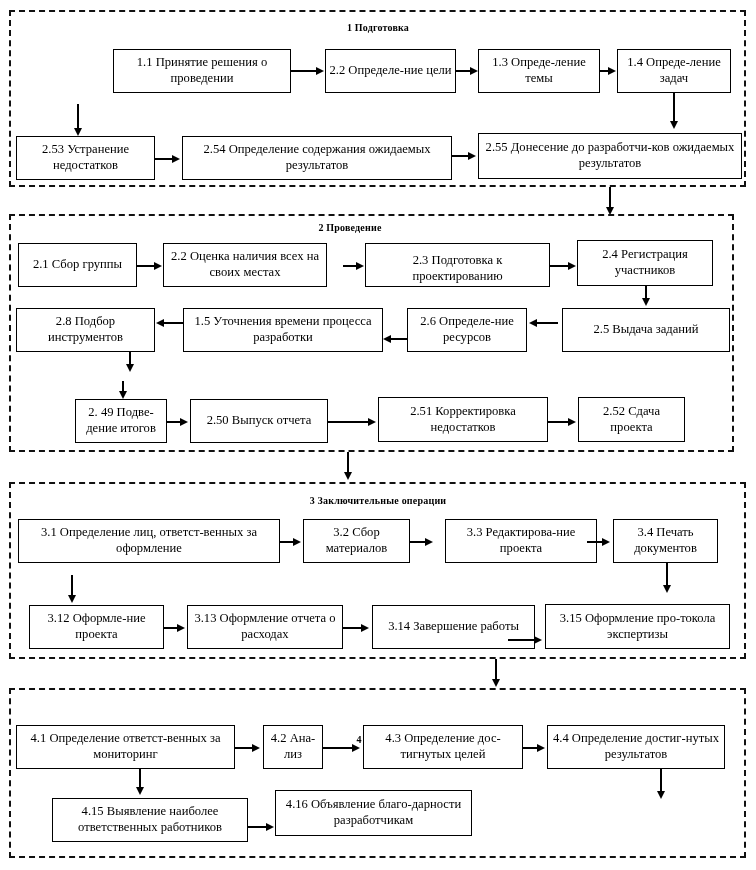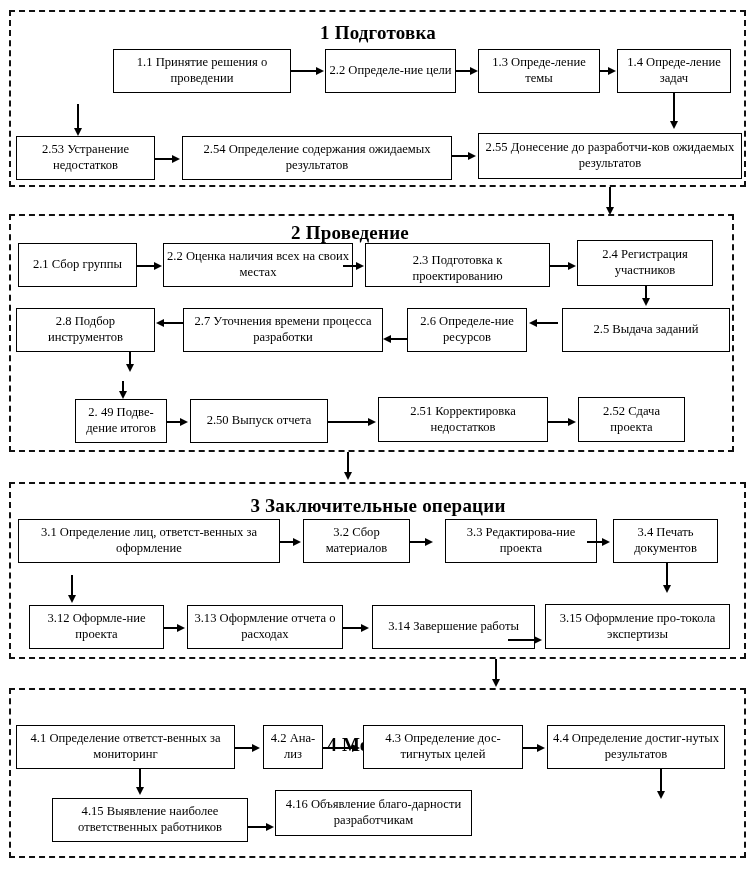--- a/index.html
+++ b/index.html
@@ -1,21 +1,21 @@
 <!DOCTYPE html>
 <html><head>
 <meta charset="utf-8">
 <style>
   html,body{margin:0;padding:0;background:#ffffff;}
   body{width:756px;height:870px;position:relative;
        font-family:"Liberation Serif","DejaVu Serif",serif;color:#000;}
   #stage{position:absolute;left:0;top:0;width:756px;height:870px;overflow:hidden;}
 
   .group{position:absolute;border:2px dashed #111;box-sizing:border-box;background:transparent;}
-  .grp-title{position:absolute;font-weight:bold;font-size:19px;letter-spacing:.2px;
+  .grp-title{position:absolute;font-weight:bold;font-size:10px;letter-spacing:.2px;
              white-space:nowrap;text-align:center;}
 
   .node{position:absolute;border:1.6px solid #000;box-sizing:border-box;background:#fff;
         display:flex;align-items:center;justify-content:center;text-align:center;
         font-size:12.6px;line-height:1.26;padding:1px 2px;}
   .node span{display:block;width:100%;}
 
   
   .ln{position:absolute;background:#000;}
   .ah{position:absolute;width:0;height:0;}
@@ -77,38 +77,38 @@
 
   <div class="ln" style="left:609px;top:187px;width:1.8px;height:22px;"></div>
   <div class="ah ah-d" style="left:605.5px;top:207px;"></div>
 
   <div class="group" style="left:9px;top:214px;width:725px;height:238px;"></div>
   <div class="grp-title" style="left:215px;top:222px;width:270px;">2 Проведение</div>
 
   <div class="node" style="left:18px;top:243px;width:119px;height:44px;">
     <span>2.1 Сбор группы</span>
   </div>
-  <div class="node" style="left:163px;top:243px;width:190px;height:44px;">
+  <div class="node" style="left:163px;top:243px;width:164px;height:44px;">
     <span>2.2 Оценка наличия всех на своих местах</span>
   </div>
   <div class="node" style="left:365px;top:243px;width:185px;height:44px;align-items:flex-end;">
     <span>2.3 Подготовка к проектированию</span>
   </div>
   <div class="node" style="left:577px;top:240px;width:136px;height:46px;">
     <span>2.4 Регистрация участников</span>
   </div>
 
   <div class="node" style="left:562px;top:308px;width:168px;height:44px;">
     <span>2.5 Выдача заданий</span>
   </div>
   <div class="node" style="left:407px;top:308px;width:120px;height:44px;">
     <span>2.6 Определе-ние ресурсов</span>
   </div>
   <div class="node" style="left:183px;top:308px;width:200px;height:44px;">
-    <span>2.7 Уточнения времени процесса разработки</span>
+    <span>1.5 Уточнения времени процесса разработки</span>
   </div>
   <div class="node" style="left:16px;top:308px;width:139px;height:44px;">
     <span>2.8 Подбор инструментов</span>
   </div>
 
   <div class="node" style="left:75px;top:399px;width:92px;height:44px;">
     <span>2. 49 Подве-дение итогов</span>
   </div>
   <div class="node" style="left:190px;top:399px;width:138px;height:44px;">
     <span>2.50 Выпуск отчета</span>

